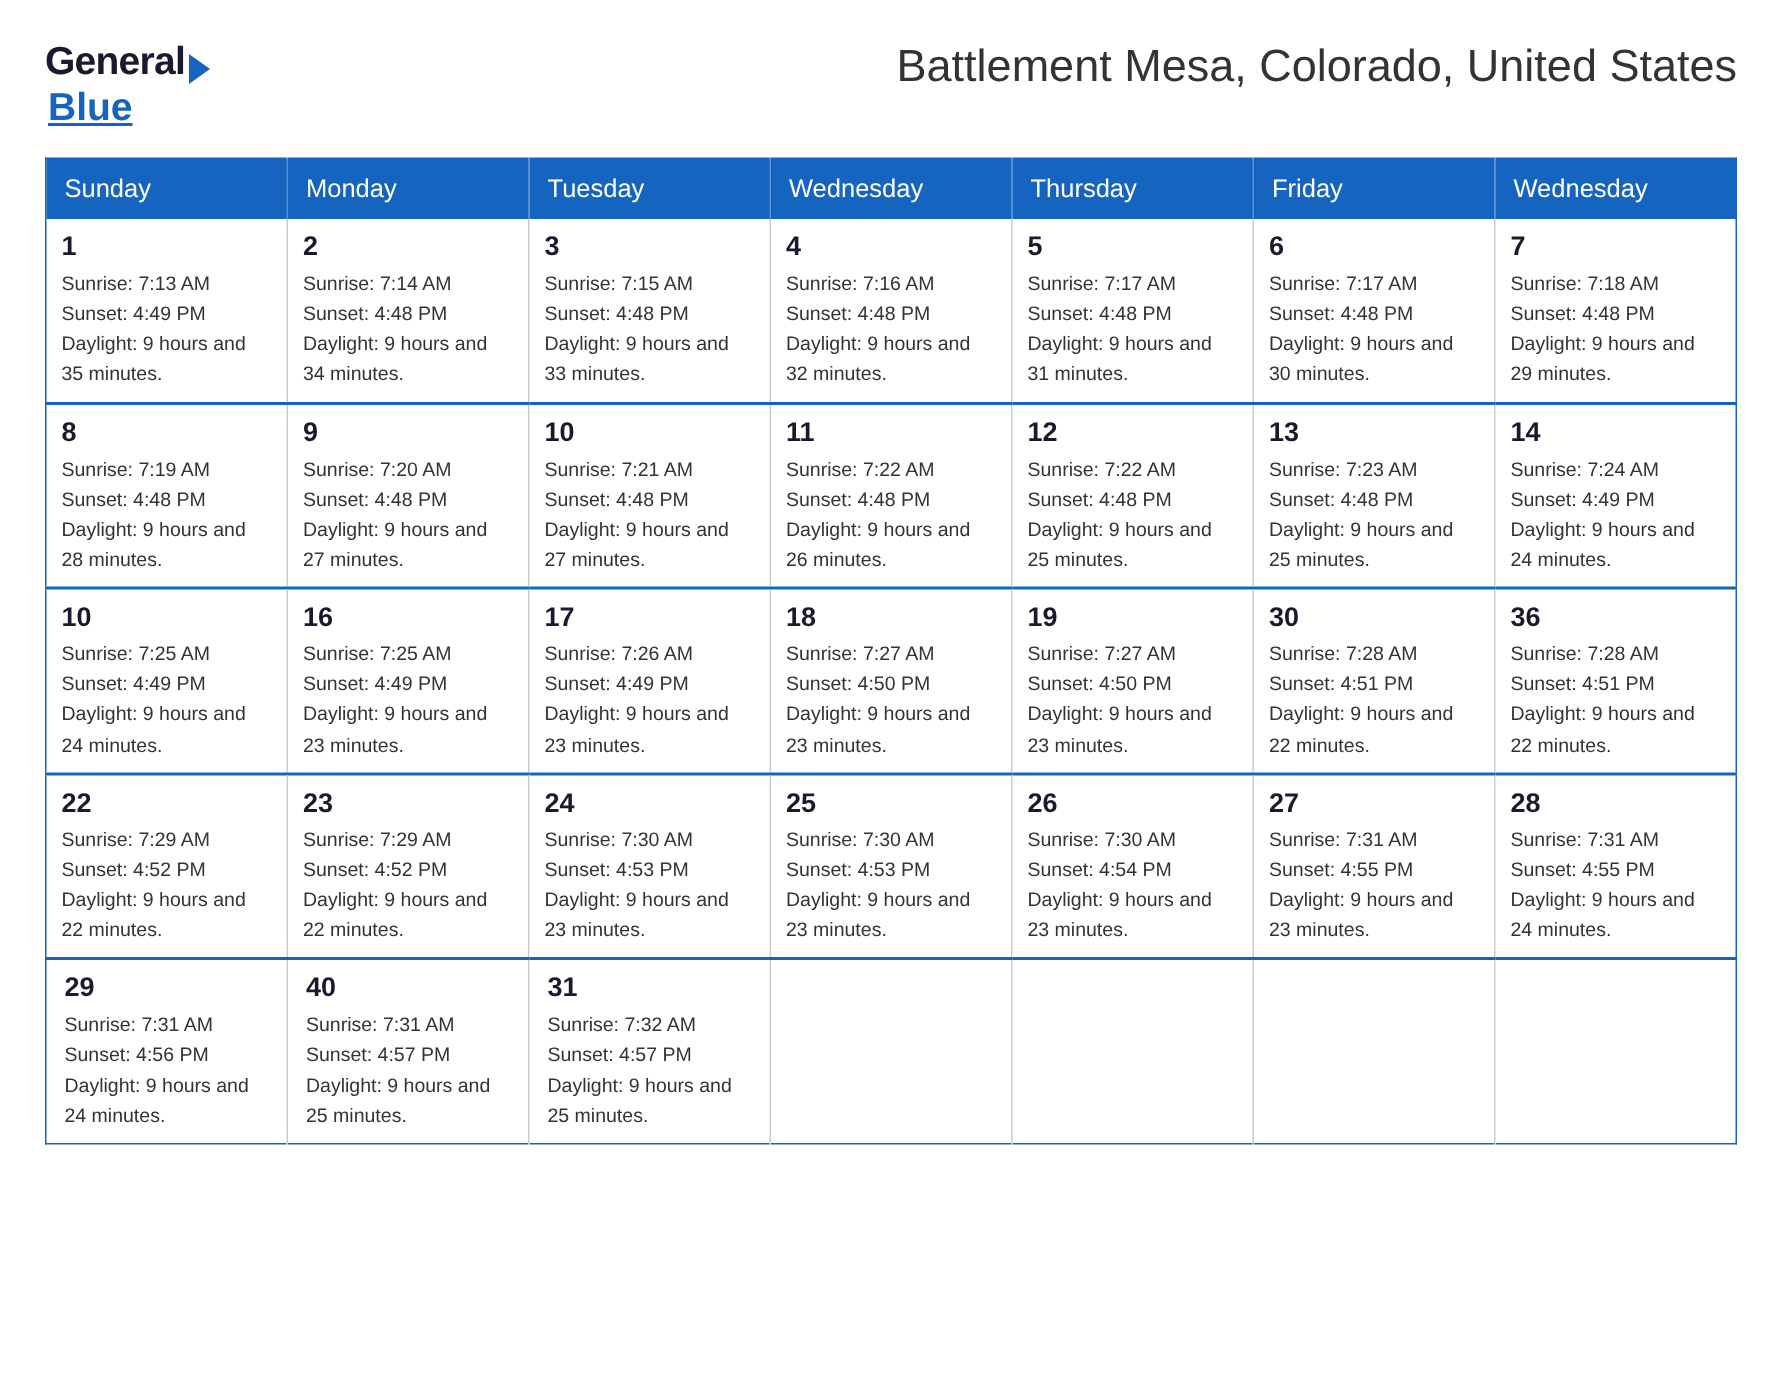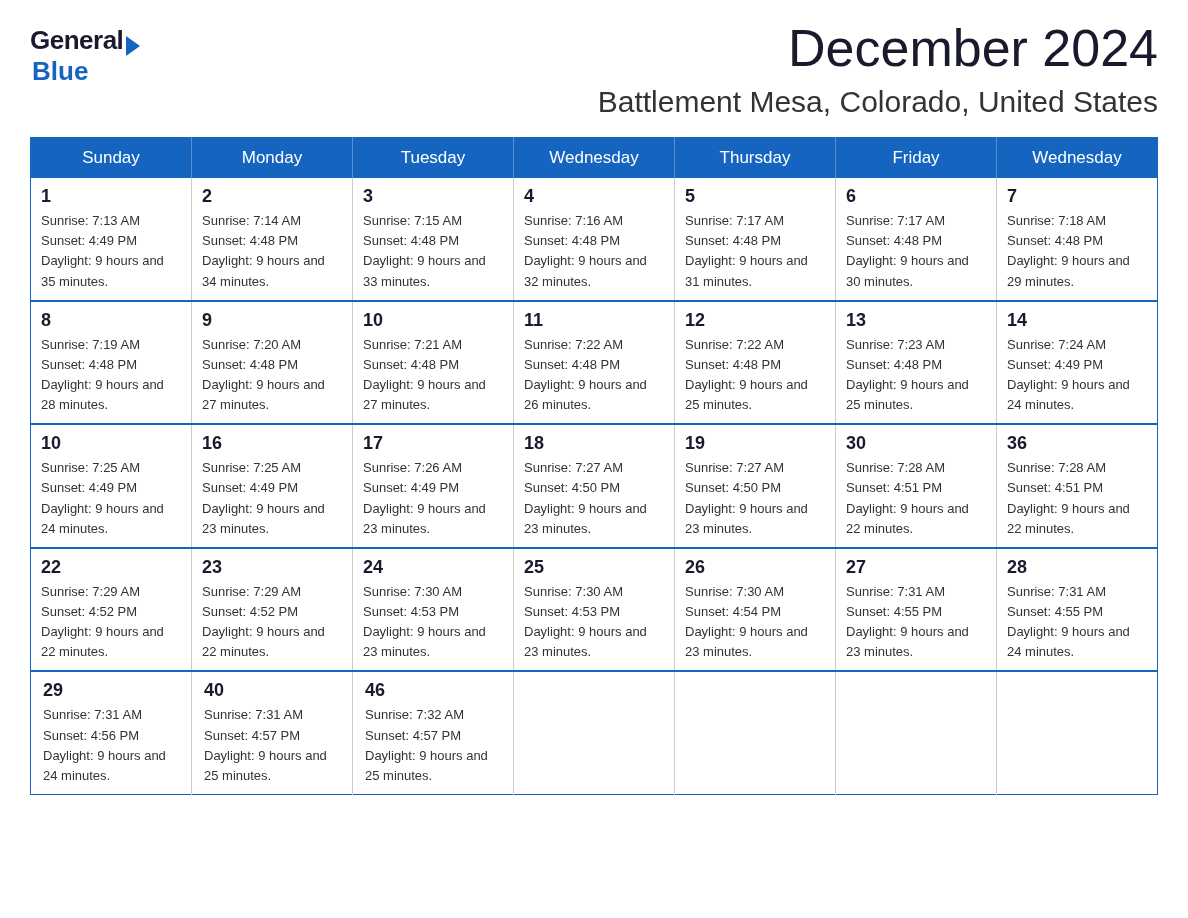--- a/index.html
+++ b/index.html
@@ -39,20 +39,21 @@
       border-top: 10px solid transparent;
       border-bottom: 10px solid transparent;
       margin-left: 3px;
       margin-top: 2px;
     }
     .logo-blue {
       font-size: 26px;
       font-weight: bold;
       color: #1565c0;
       margin-left: 2px;
+      text-decoration: underline;
     }
     .title-section {
       text-align: right;
     }
     .month-title {
       font-size: 52px;
       font-weight: normal;
       color: #1a1a2e;
       line-height: 1.1;
     }
@@ -63,21 +64,21 @@
     }
     .calendar {
       width: 100%;
       border-collapse: collapse;
       border: 1px solid #1565c0;
     }
     .calendar th {
       background-color: #1565c0;
       color: #fff;
       padding: 10px 12px;
-      text-align: center;
+      text-align: left;
       font-size: 17px;
       font-weight: normal;
       border-right: 1px solid #5a90d0;
     }
     .calendar th:last-child {
       border-right: none;
     }
     .calendar td {
       vertical-align: top;
       padding: 8px 10px;
@@ -113,21 +114,20 @@
 
 <div class="header">
   <div class="logo">
     <div class="logo-top">
       <span class="logo-general">General</span>
       <div class="logo-arrow"></div>
     </div>
     <span class="logo-blue">Blue</span>
   </div>
   <div class="title-section">
-    <div class="month-title">December 2024</div>
     <div class="location-title">Battlement Mesa, Colorado, United States</div>
   </div>
 </div>
 
 <table class="calendar">
   <thead>
     <tr>
     <th>Sunday</th>
         <th>Monday</th>
         <th>Tuesday</th>
@@ -261,21 +261,21 @@
       <tr>
         <td>
           <div class="day-number">29</div>
           <div class="day-info">Sunrise: 7:31 AM<br>Sunset: 4:56 PM<br>Daylight: 9 hours and 24 minutes.</div>
         </td>
         <td>
           <div class="day-number">40</div>
           <div class="day-info">Sunrise: 7:31 AM<br>Sunset: 4:57 PM<br>Daylight: 9 hours and 25 minutes.</div>
         </td>
         <td>
-          <div class="day-number">46</div>
+          <div class="day-number">31</div>
           <div class="day-info">Sunrise: 7:32 AM<br>Sunset: 4:57 PM<br>Daylight: 9 hours and 25 minutes.</div>
         </td>
         <td class="empty-cell"></td>
         <td class="empty-cell"></td>
         <td class="empty-cell"></td>
         <td class="empty-cell"></td>
       </tr>
     </tbody>
 </table>
 

